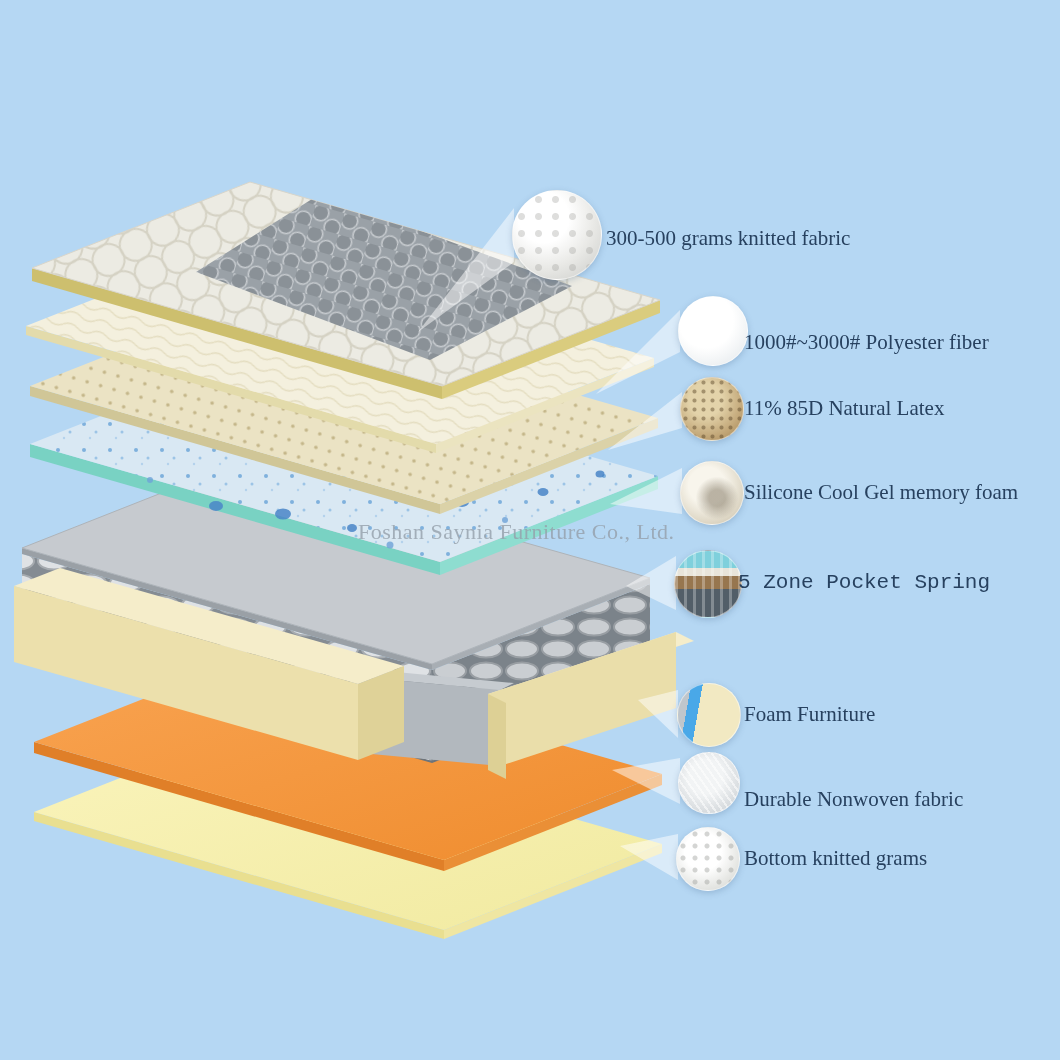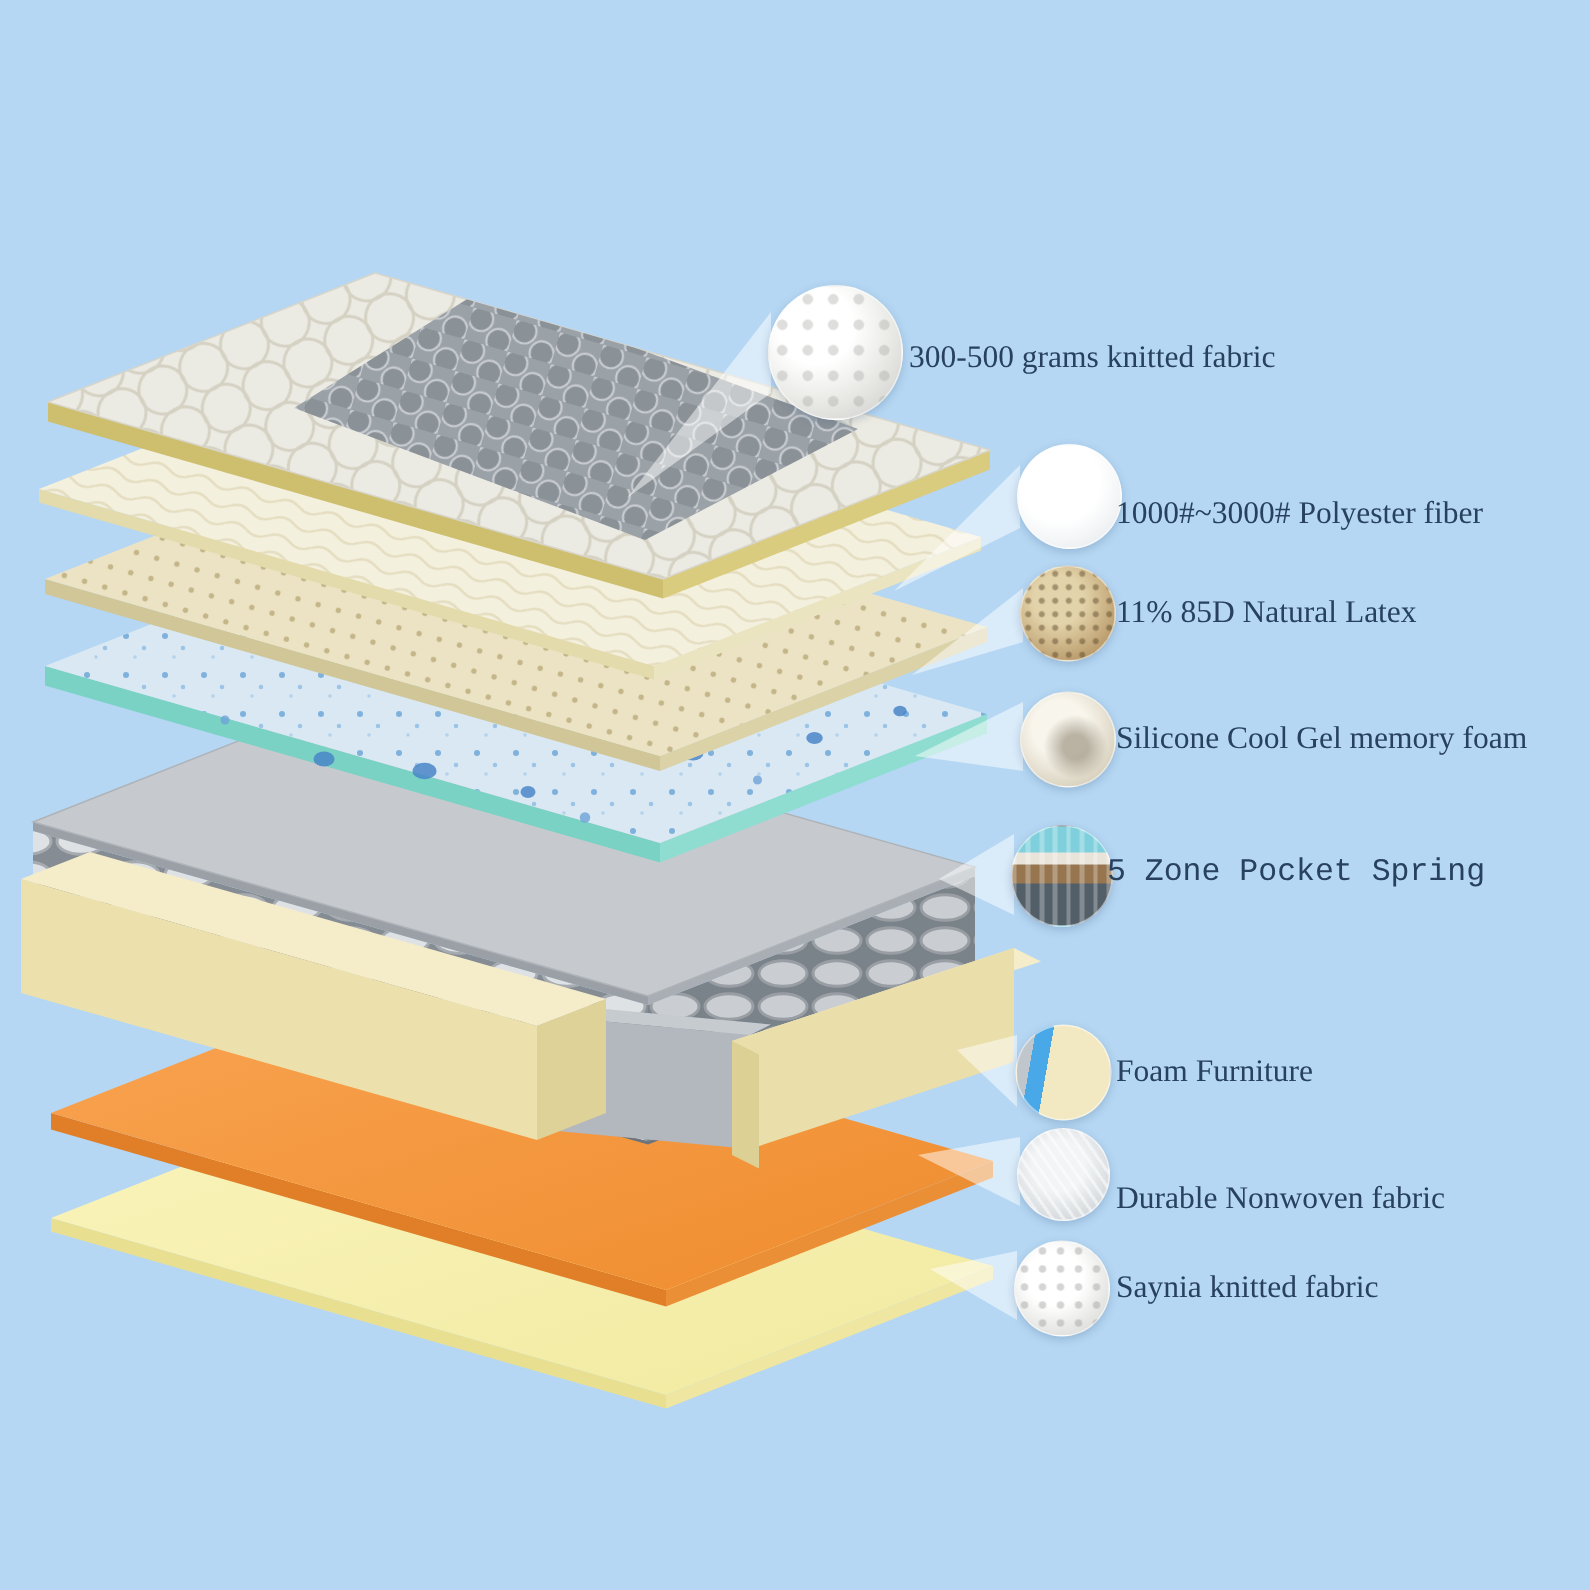--- a/index.html
+++ b/index.html
@@ -178,32 +178,33 @@
       <polygon points="596,394 680,310 680,352"></polygon>
       <polygon points="608,450 682,392 682,428"></polygon>
       <polygon points="610,504 682,468 682,514"></polygon>
       <polygon points="626,586 676,556 676,610"></polygon>
       <polygon points="638,700 678,690 678,738"></polygon>
       <polygon points="612,770 680,758 680,804"></polygon>
       <polygon points="620,846 678,834 678,880"></polygon>
     </g>
   </svg>
 
+  <div class="watermark">Foshan Saynia Furniture Co., Ltd.</div>
 
   <div class="sw sw1"></div>
   <div class="sw sw2"></div>
   <div class="sw sw3"></div>
   <div class="sw sw4"></div>
   <div class="sw sw5"></div>
   <div class="sw sw6"></div>
   <div class="sw sw7"></div>
   <div class="sw sw8"></div>
 
   <div class="label lbl1">300-500 grams knitted fabric</div>
   <div class="label lbl2">1000#~3000# Polyester fiber</div>
   <div class="label lbl3">11% 85D Natural Latex</div>
   <div class="label lbl4">Silicone Cool Gel memory foam</div>
   <div class="label lbl5">5 Zone Pocket Spring</div>
   <div class="label lbl6">Foam Furniture</div>
   <div class="label lbl7">Durable Nonwoven fabric</div>
-  <div class="label lbl8">Saynia knitted fabric</div>
+  <div class="label lbl8">Bottom knitted grams</div>
 
 </div>
 
 </body></html>

